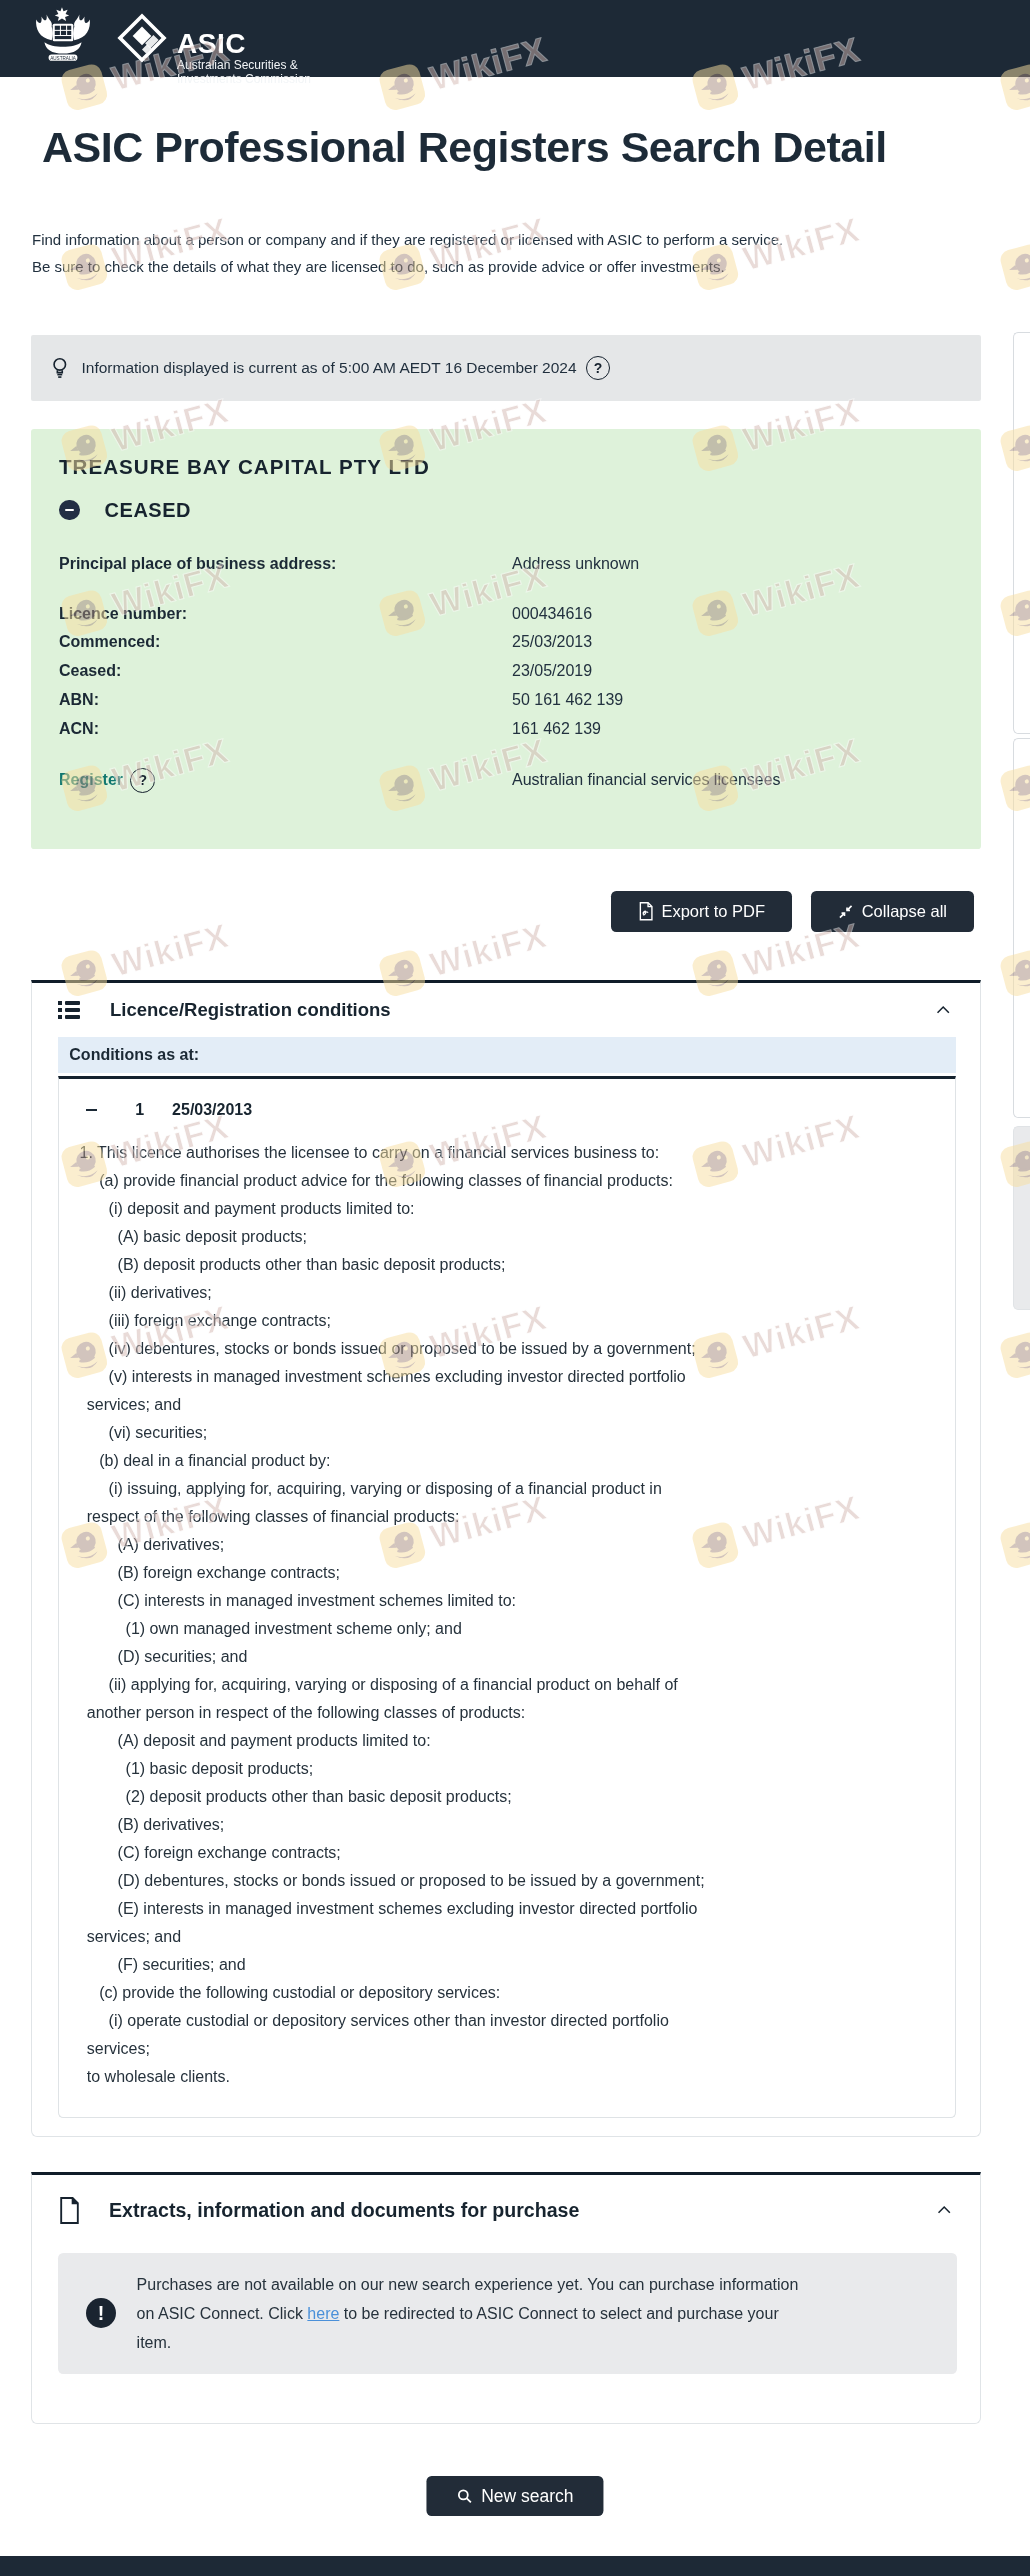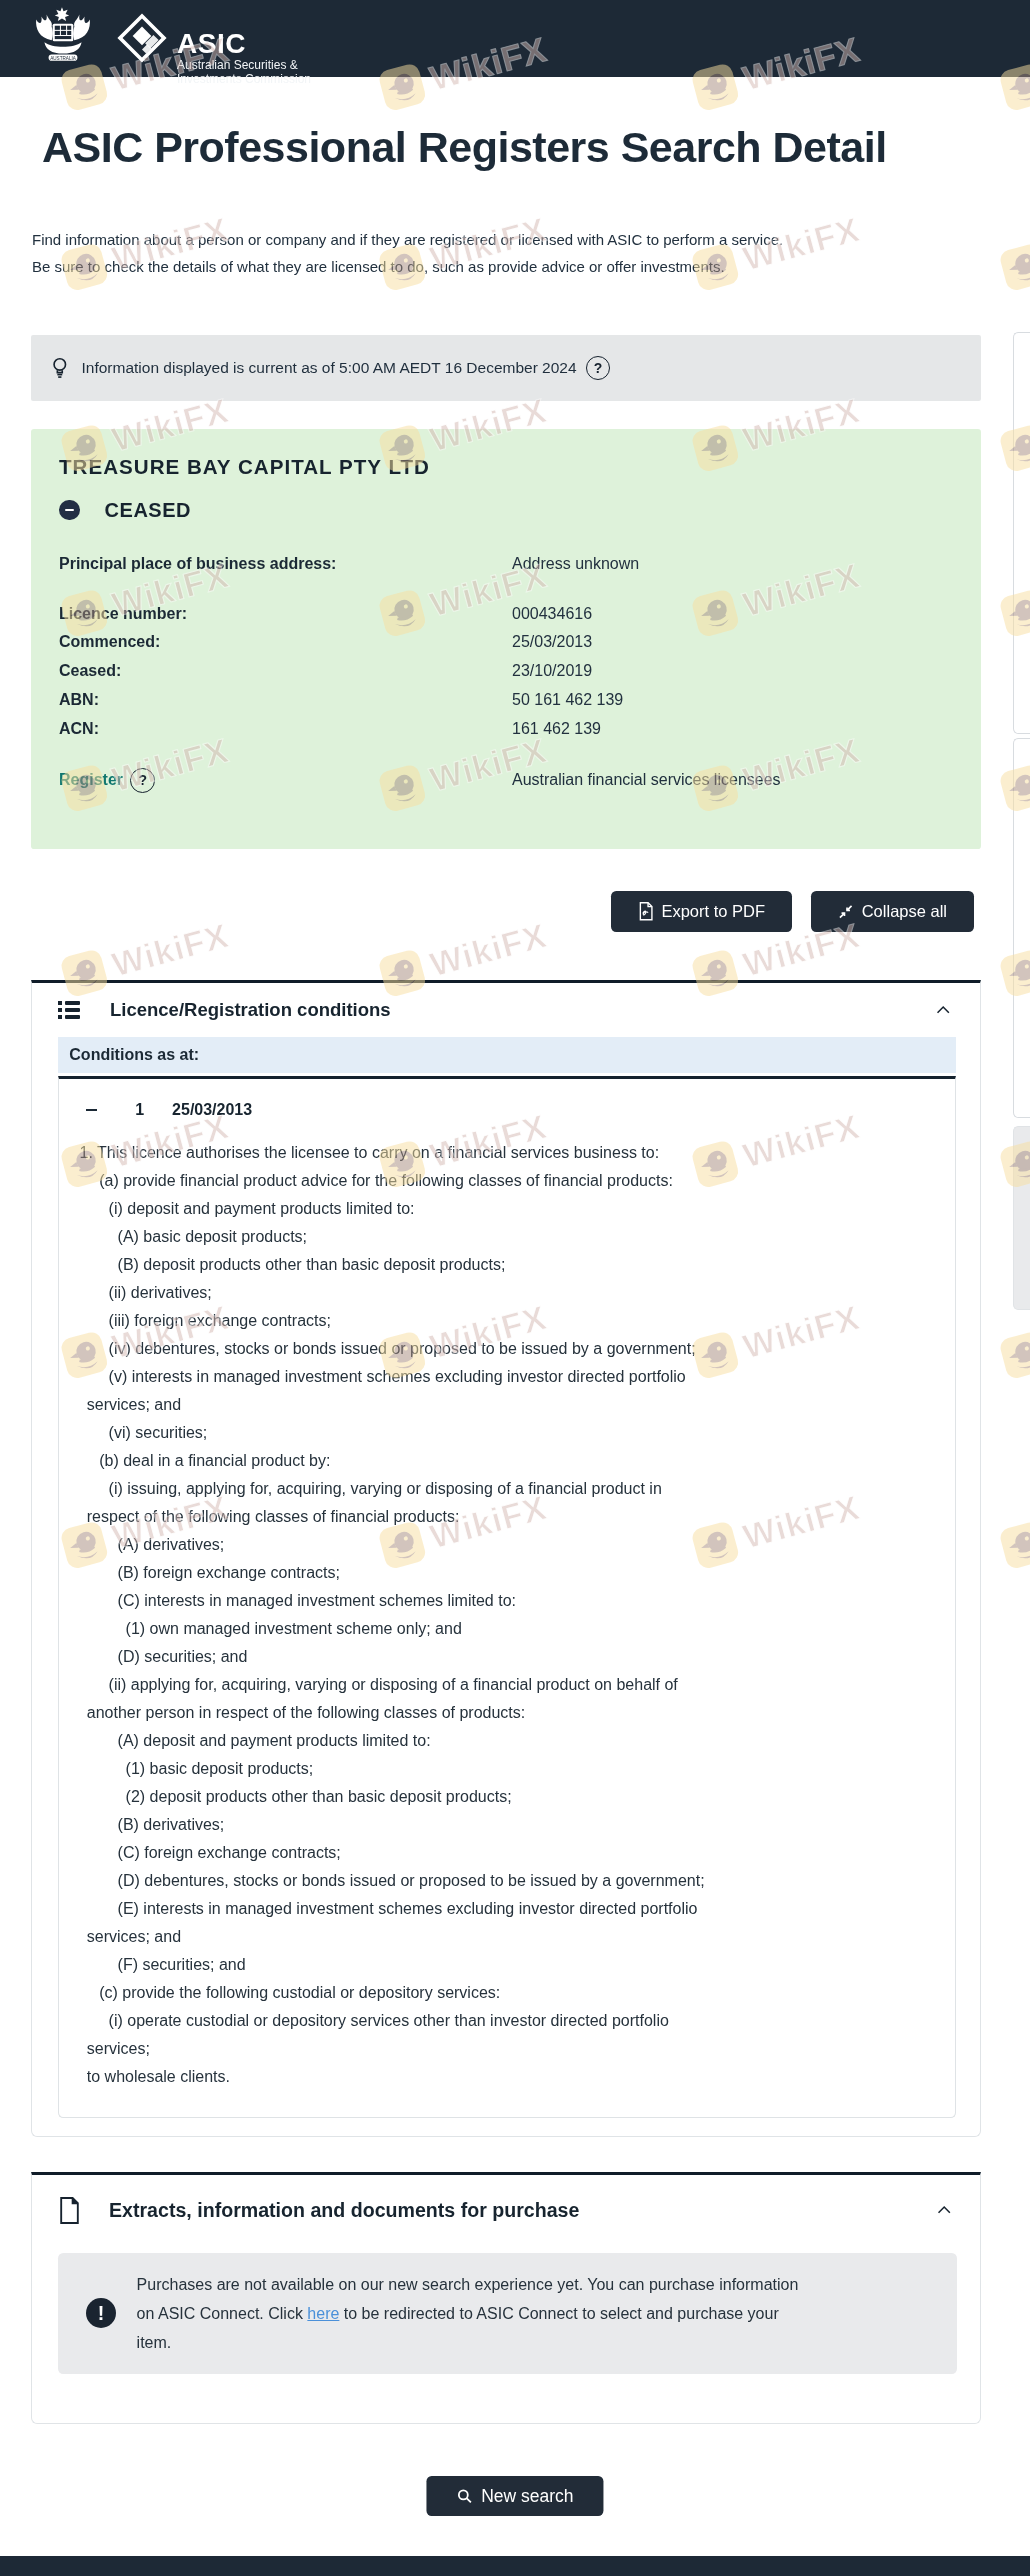--- a/index.html
+++ b/index.html
@@ -241,21 +241,21 @@
         <div class="field-row">
           <span class="flabel">Licence number:</span>
           <span class="fvalue">000434616</span>
         </div>
         <div class="field-row">
           <span class="flabel">Commenced:</span>
           <span class="fvalue">25/03/2013</span>
         </div>
         <div class="field-row">
           <span class="flabel">Ceased:</span>
-          <span class="fvalue">23/10/2019</span>
+          <span class="fvalue">23/05/2019</span>
         </div>
         <div class="field-row">
           <span class="flabel">ABN:</span>
           <span class="fvalue">50 161 462 139</span>
         </div>
         <div class="field-row">
           <span class="flabel">ACN:</span>
           <span class="fvalue">161 462 139</span>
         </div>
       </div>

